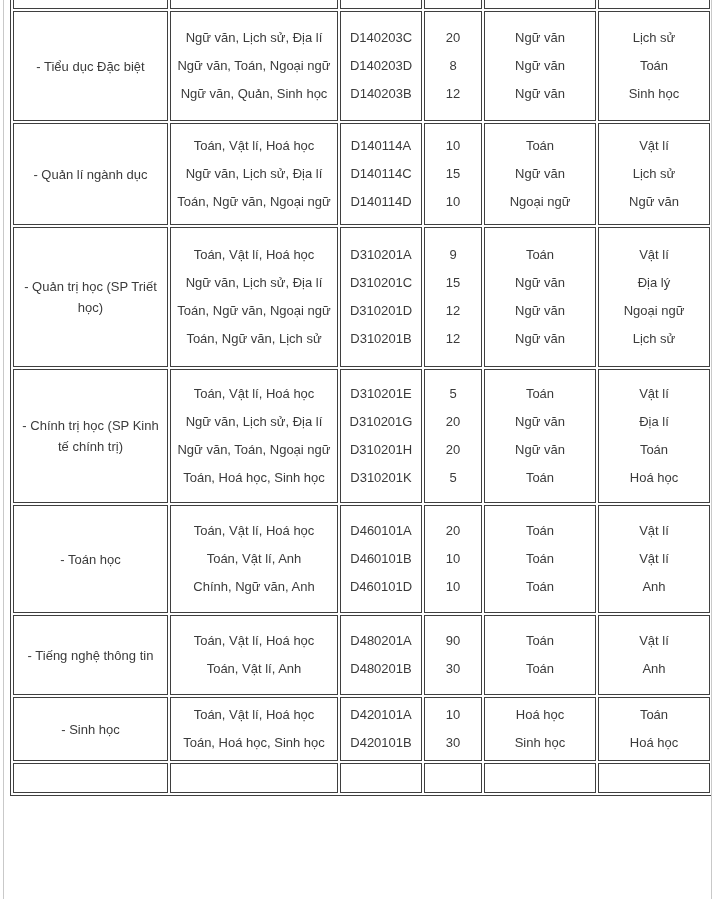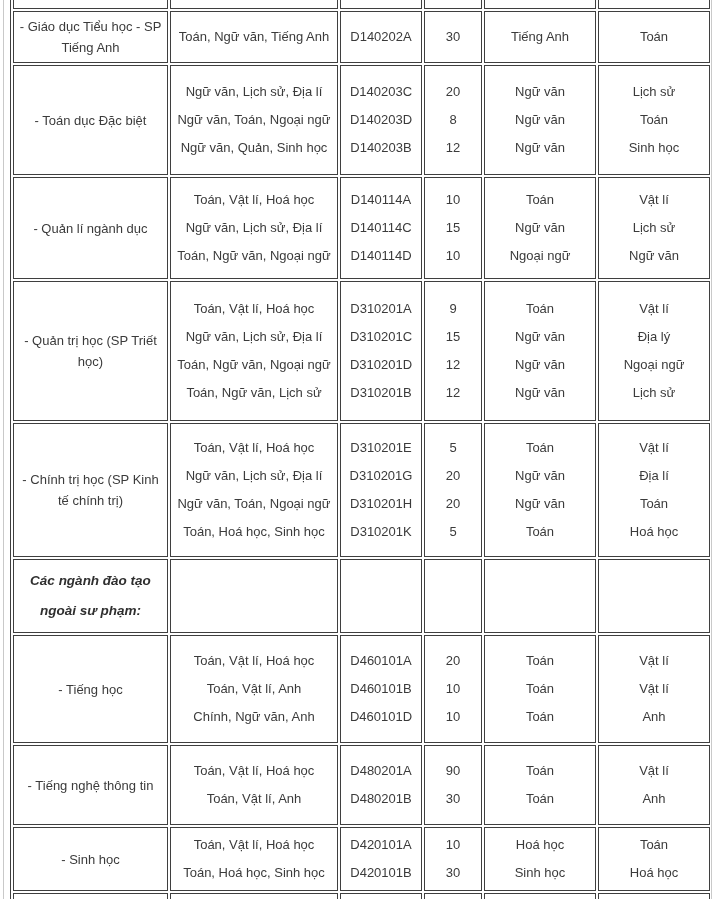--- a/index.html
+++ b/index.html
@@ -79,40 +79,22 @@
     </colgroup>
     <tbody id="tbody">
         <tr class="partial" style="height: 28px;">
           <td></td>
           <td></td>
           <td></td>
           <td></td>
           <td></td>
           <td></td>
         </tr>
-        <tr style="height: 52px;">
-          <td class="program">- Giáo dục Tiểu học - SP Tiếng Anh</td>
-          <td class="stack">
-            <div class="line">Toán, Ngữ văn, Tiếng Anh</div>
-          </td>
-          <td class="stack">
-            <div class="line">D140202A</div>
-          </td>
-          <td class="stack">
-            <div class="line">30</div>
-          </td>
-          <td class="stack">
-            <div class="line">Tiếng Anh</div>
-          </td>
-          <td class="stack">
-            <div class="line">Toán</div>
-          </td>
-        </tr>
         <tr style="height: 110px;">
-          <td class="program">- Toán dục Đặc biệt</td>
+          <td class="program">- Tiểu dục Đặc biệt</td>
           <td class="stack">
             <div class="line">Ngữ văn, Lịch sử, Địa lí</div>
             <div class="line">Ngữ văn, Toán, Ngoại ngữ</div>
             <div class="line">Ngữ văn, Quản, Sinh học</div>
           </td>
           <td class="stack">
             <div class="line">D140203C</div>
             <div class="line">D140203D</div>
             <div class="line">D140203B</div>
           </td>
@@ -219,30 +201,22 @@
             <div class="line">Ngữ văn</div>
             <div class="line">Toán</div>
           </td>
           <td class="stack">
             <div class="line">Vật lí</div>
             <div class="line">Địa lí</div>
             <div class="line">Toán</div>
             <div class="line">Hoá học</div>
           </td>
         </tr>
-        <tr style="height: 74px;">
-          <td class="program section">Các ngành đào tạo ngoài sư phạm:</td>
-          <td class="stack"></td>
-          <td class="stack"></td>
-          <td class="stack"></td>
-          <td class="stack"></td>
-          <td class="stack"></td>
-        </tr>
         <tr style="height: 108px;">
-          <td class="program">- Tiếng học</td>
+          <td class="program">- Toán học</td>
           <td class="stack">
             <div class="line">Toán, Vật lí, Hoá học</div>
             <div class="line">Toán, Vật lí, Anh</div>
             <div class="line">Chính, Ngữ văn, Anh</div>
           </td>
           <td class="stack">
             <div class="line">D460101A</div>
             <div class="line">D460101B</div>
             <div class="line">D460101D</div>
           </td>

